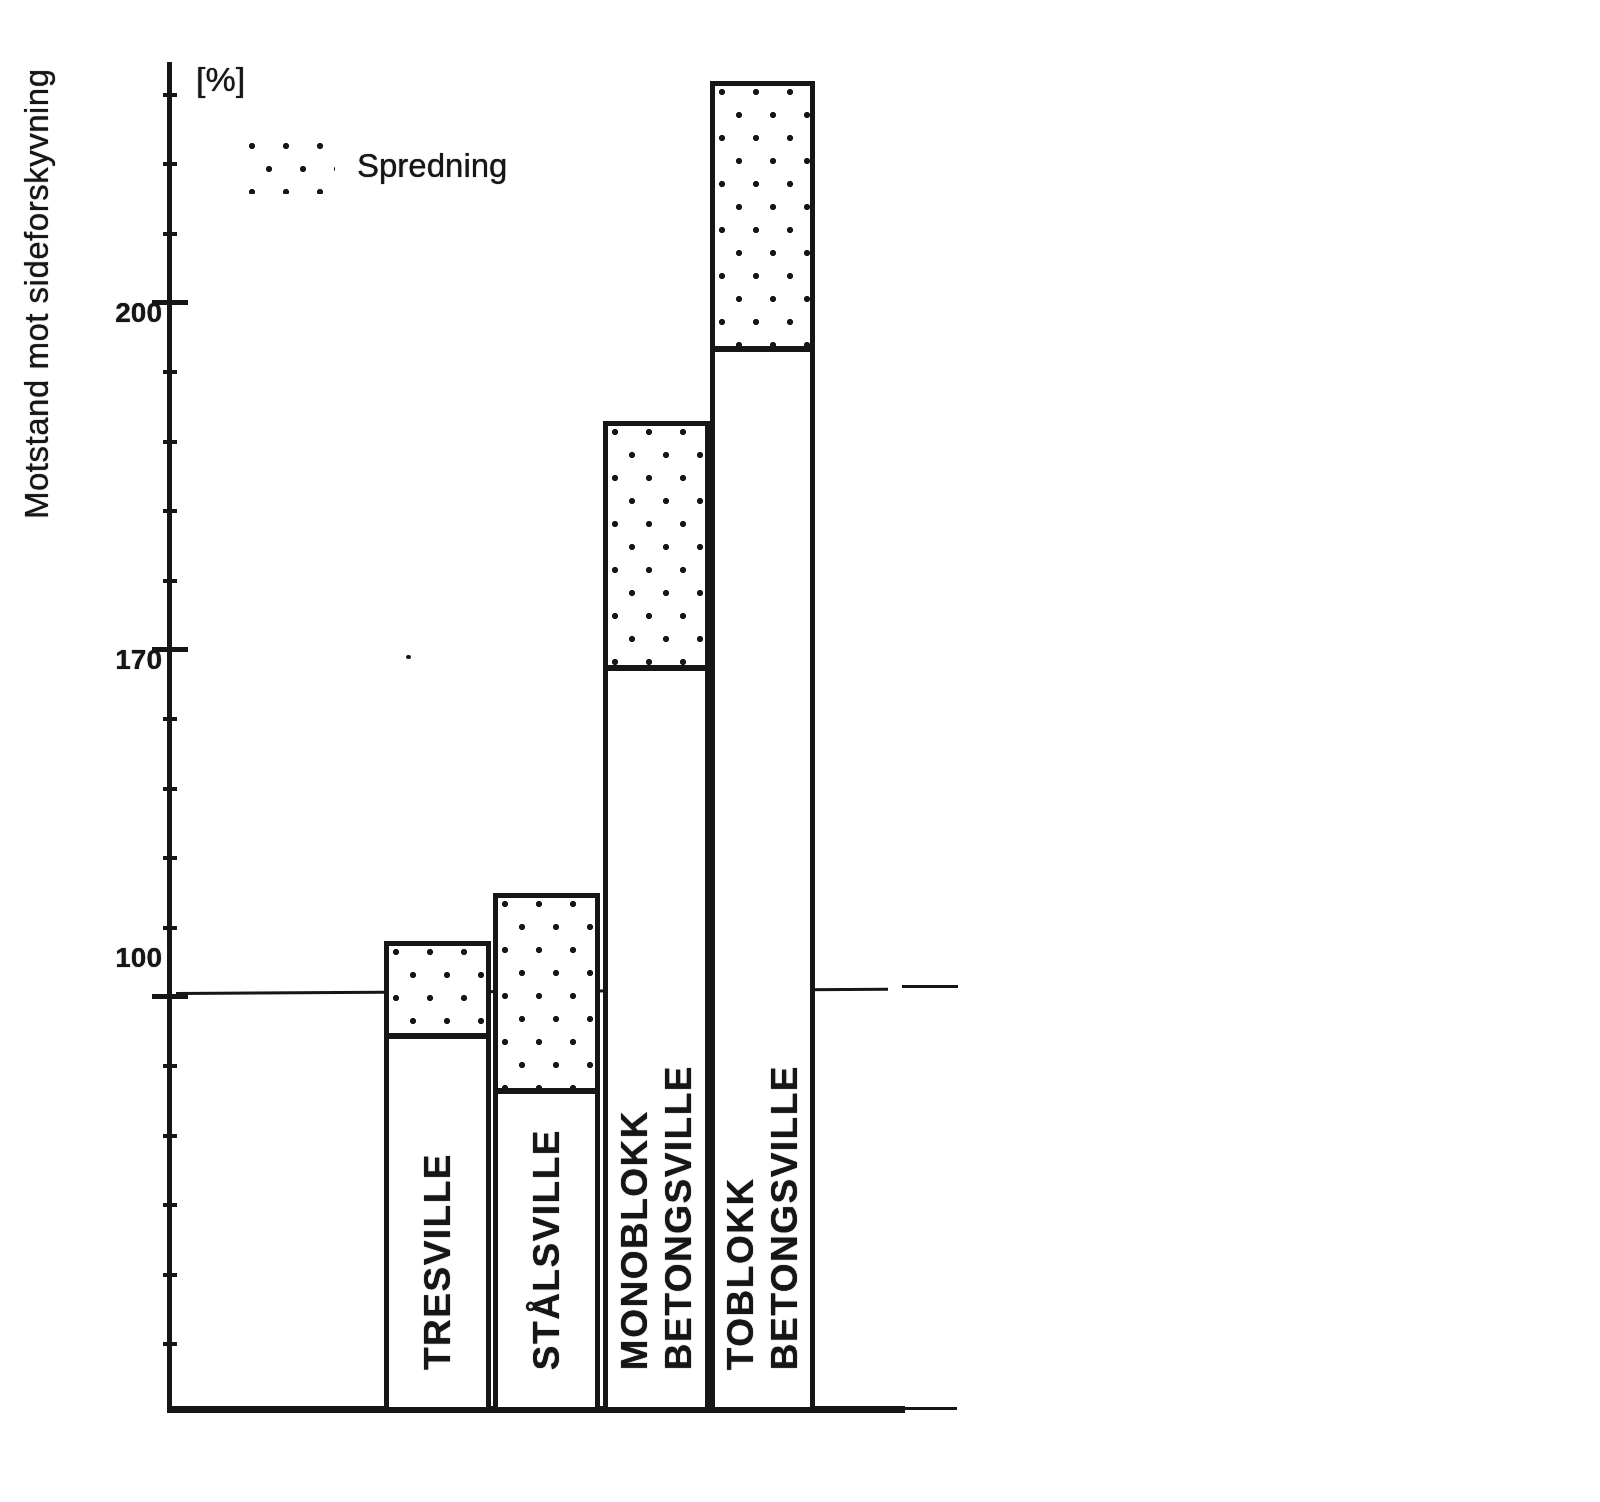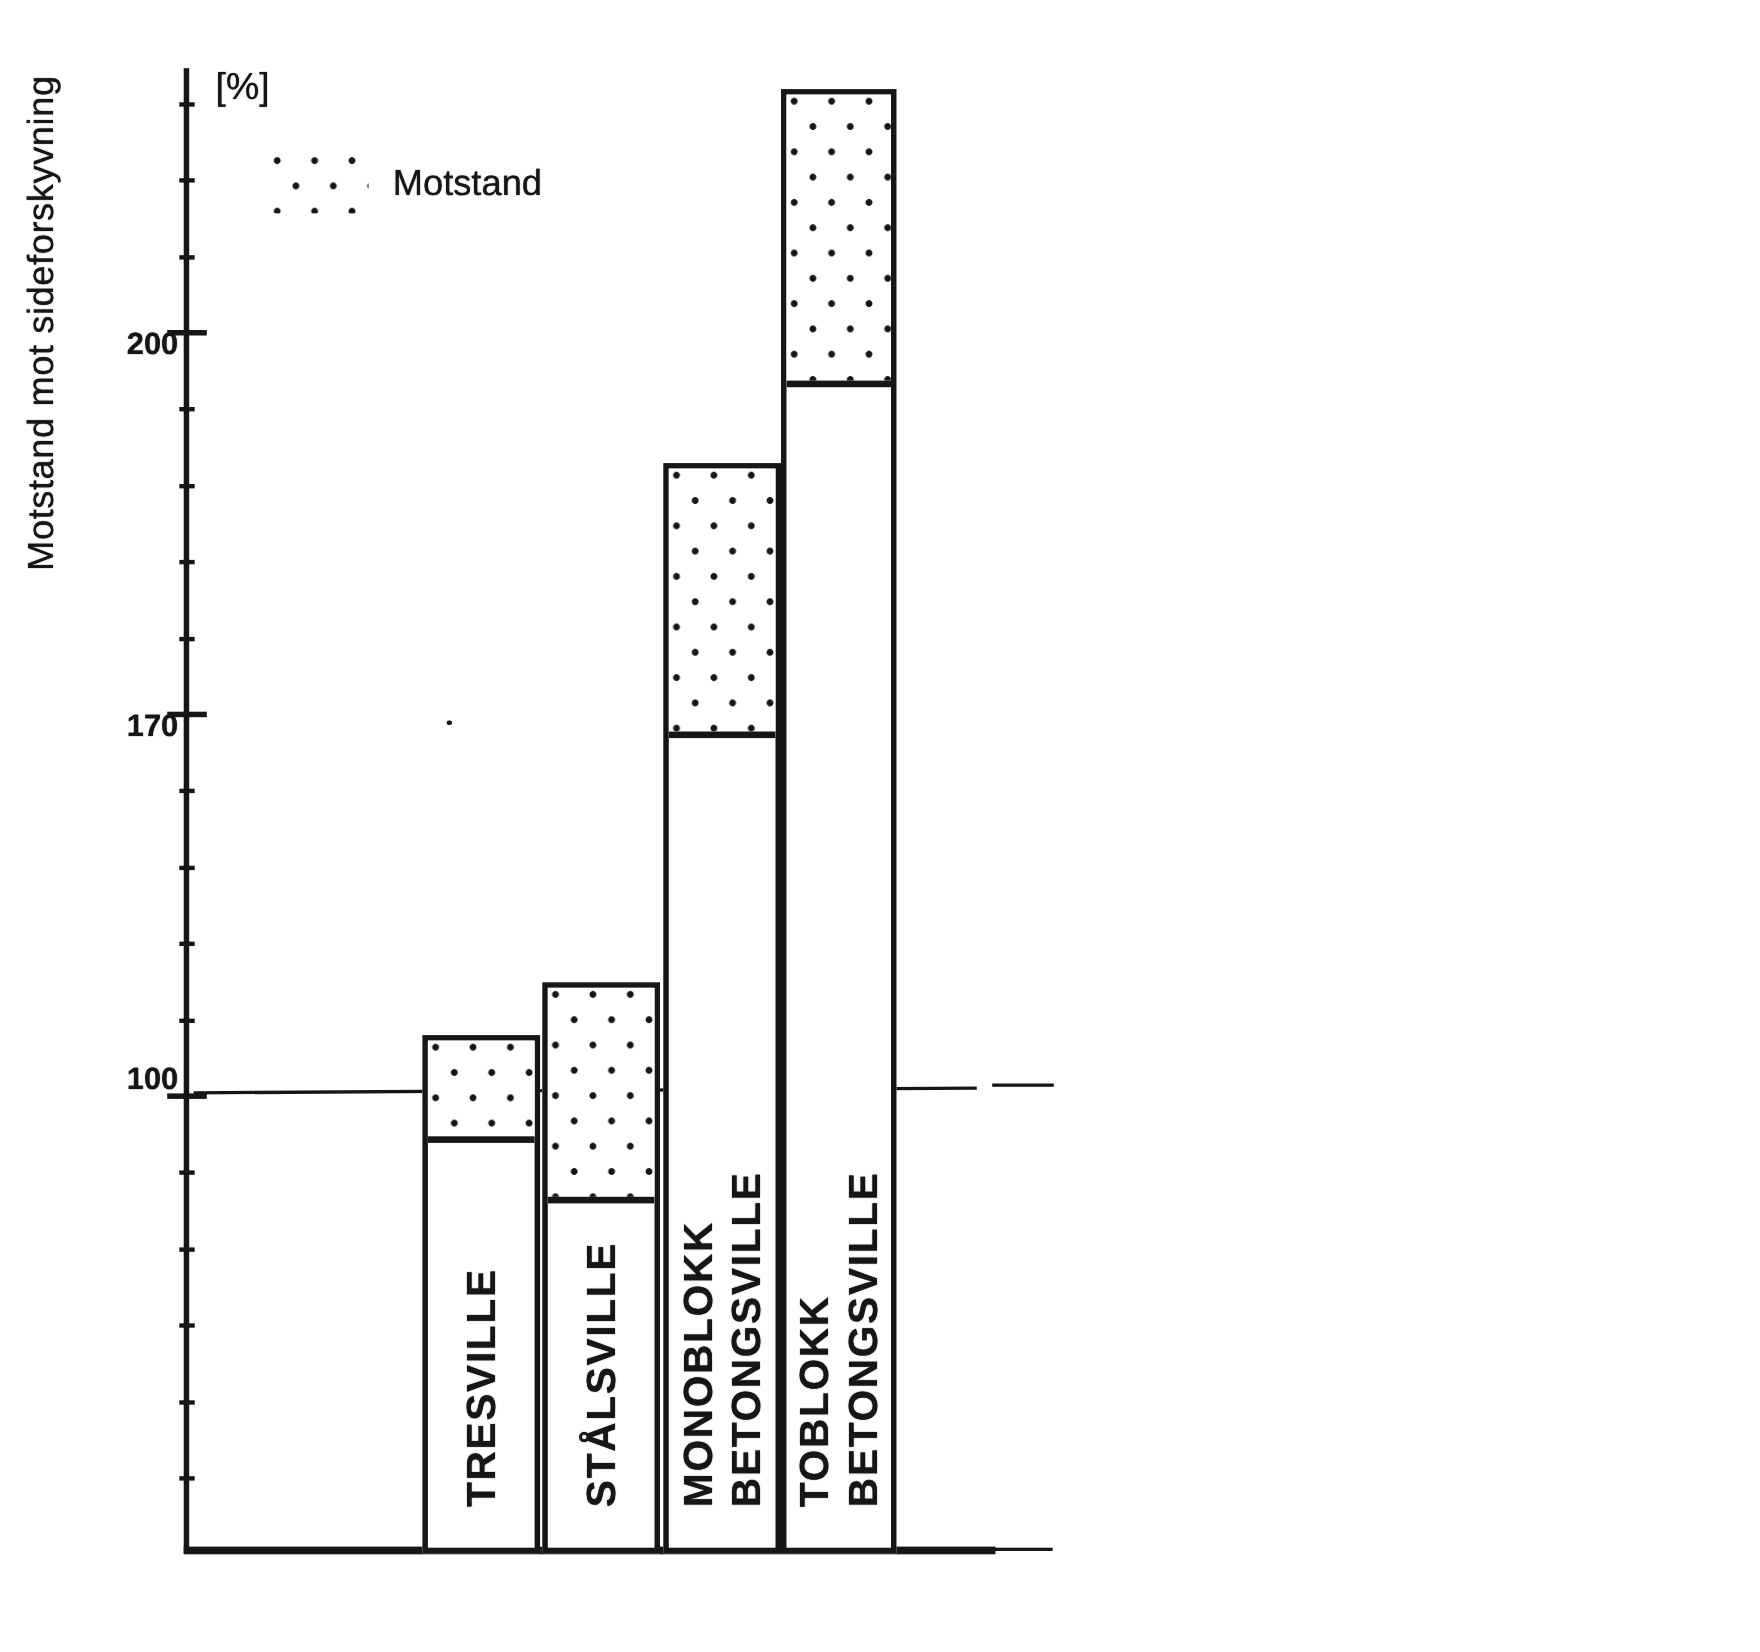--- a/index.html
+++ b/index.html
@@ -58,21 +58,21 @@
 </head>
 <body>
 
 <div class="canvas" id="chart">
 
   <div class="y-axis-title">Motstand mot sideforskyvning</div>
 
   <div class="unit-label">[%]</div>
 
   <div class="legend-swatch stipple"></div>
-  <div class="legend-label">Motstand</div>
+  <div class="legend-label">Spredning</div>
 
   <div class="ink axis-y"></div>
   <div class="ink baseline"></div>
   <div class="ink baseline-ext"></div>
 
   <div class="ref-line"></div>
   <div class="ref-dash"></div>
 
   <div class="ink speck"></div>
 <div class="tick-minor" style="left: 163px; top: 1342px; width: 14px; height: 4px;"></div>
@@ -85,21 +85,21 @@
     <div class="tick-minor" style="left: 163px; top: 787px; width: 14px; height: 4px;"></div>
     <div class="tick-minor" style="left: 163px; top: 717px; width: 14px; height: 4px;"></div>
     <div class="tick-minor" style="left: 163px; top: 579px; width: 14px; height: 4px;"></div>
     <div class="tick-minor" style="left: 163px; top: 509px; width: 14px; height: 4px;"></div>
     <div class="tick-minor" style="left: 163px; top: 440px; width: 14px; height: 4px;"></div>
     <div class="tick-minor" style="left: 163px; top: 370px; width: 14px; height: 4px;"></div>
     <div class="tick-minor" style="left: 163px; top: 232px; width: 14px; height: 4px;"></div>
     <div class="tick-minor" style="left: 163px; top: 162px; width: 14px; height: 4px;"></div>
     <div class="tick-minor" style="left: 163px; top: 93px; width: 14px; height: 4px;"></div>
     <div class="tick-major" style="left: 152px; top: 994px; width: 36px; height: 5px;"></div>
-    <div class="tick-label" style="left: 90px; top: 963px; width: 72px;">100</div>
+    <div class="tick-label" style="left: 90px; top: 940px; width: 72px;">100</div>
     <div class="tick-major" style="left: 152px; top: 647px; width: 36px; height: 5px;"></div>
     <div class="tick-label" style="left: 90px; top: 642px; width: 72px;">170</div>
     <div class="tick-major" style="left: 152px; top: 300px; width: 36px; height: 5px;"></div>
     <div class="tick-label" style="left: 90px; top: 295px; width: 72px;">200</div>
     <div class="bar" style="left: 384px; top: 941px; width: 107px; height: 471px;">
       <div class="bar-spread stipple" style="height: 87px;"></div>
     </div>
     <div class="bar-label" style="left: 437.5px; bottom: 132px;">TRESVILLE</div>
     <div class="bar" style="left: 493px; top: 893px; width: 107px; height: 519px;">
       <div class="bar-spread stipple" style="height: 190px;"></div>

